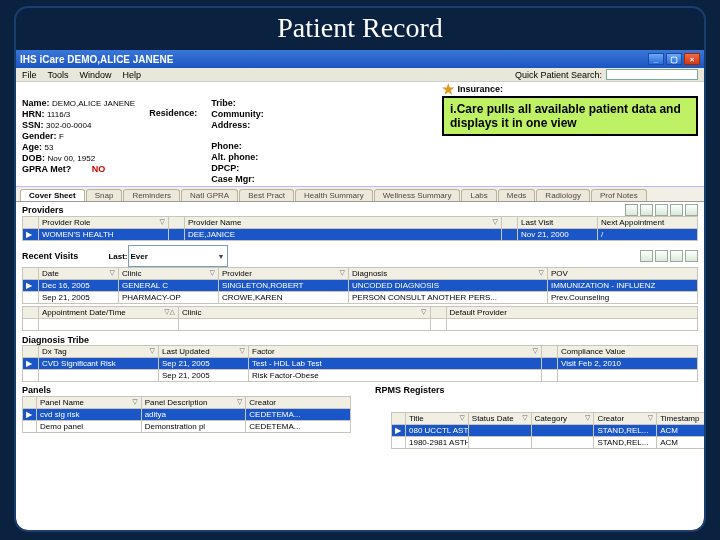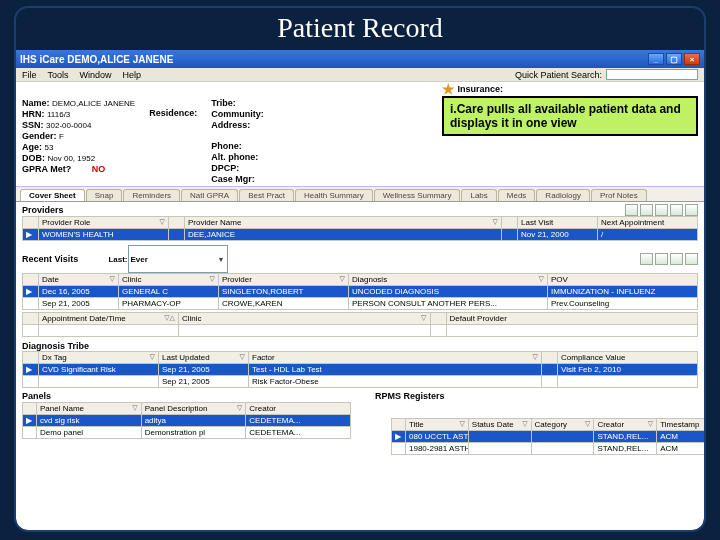--- a/index.html
+++ b/index.html
@@ -120,21 +120,21 @@
   .section-title .acts { margin-left:auto; display:flex; gap:2px;}
   .ico {
     width:13px; height:12px;
     border:1px solid #9a9;
     background:linear-gradient(#fff,#d9e9d9);
     display:inline-block;
   }
   .lbl-s { font-size:8px; }
   .combo {
     border:1px solid #7a9db3; background:#fff;
-    height:28px; min-width:60px;
+    height:22px; min-width:60px;
     display:inline-flex; align-items:center; justify-content:space-between;
     padding:0 2px; font-size:8px;
   }
   .combo .arr { font-size:7px; color:#345;}
   
   table.grid {
     width: calc(100% - 12px);
     margin: 0 6px 2px 6px;
     border-collapse: collapse;
     font-size:8px;

